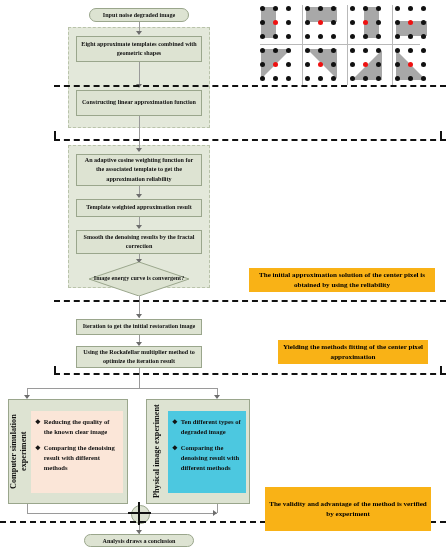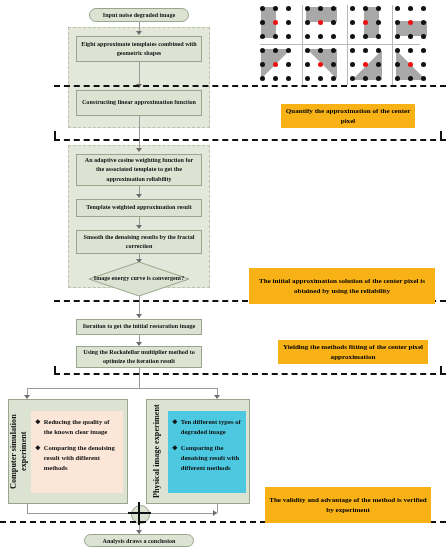--- a/index.html
+++ b/index.html
@@ -339,21 +339,20 @@
   <div class="tick" style="left:440px;top:131px;width:2px;height:9px;"></div>
 
   <div class="sep" style="left:54px;top:300px;width:392px;"></div>
 
   <div class="sep" style="left:54px;top:373px;width:392px;"></div>
   <div class="tick" style="left:54px;top:366px;width:2px;height:8px;"></div>
   <div class="tick" style="left:440px;top:366px;width:2px;height:8px;"></div>
 
   <div class="sep" style="left:0px;top:521px;width:446px;"></div>
 
-  <div class="callout" style="left:281px;top:104px;width:134px;height:24px;">Quantify the approximation of the center pixel</div>
-
-  <div class="callout" style="left:249px;top:268px;width:186px;height:36px;">The initial approximation solution of the center pixel is obtained by using the  reliability</div>
+
+  <div class="callout" style="left:249px;top:268px;width:186px;height:24px;">The initial approximation solution of the center pixel is obtained by using the  reliability</div>
 
   <div class="callout" style="left:278px;top:340px;width:150px;height:24px;">Yielding the methods fitting of the center pixel approximation</div>
 
-  <div class="callout" style="left:265px;top:487px;width:166px;height:36px;">The validity and advantage of the method is verified by experiment</div>
+  <div class="callout" style="left:265px;top:487px;width:166px;height:44px;">The validity and advantage of the method is verified by experiment</div>
 
 </div>
 
 </body></html>

